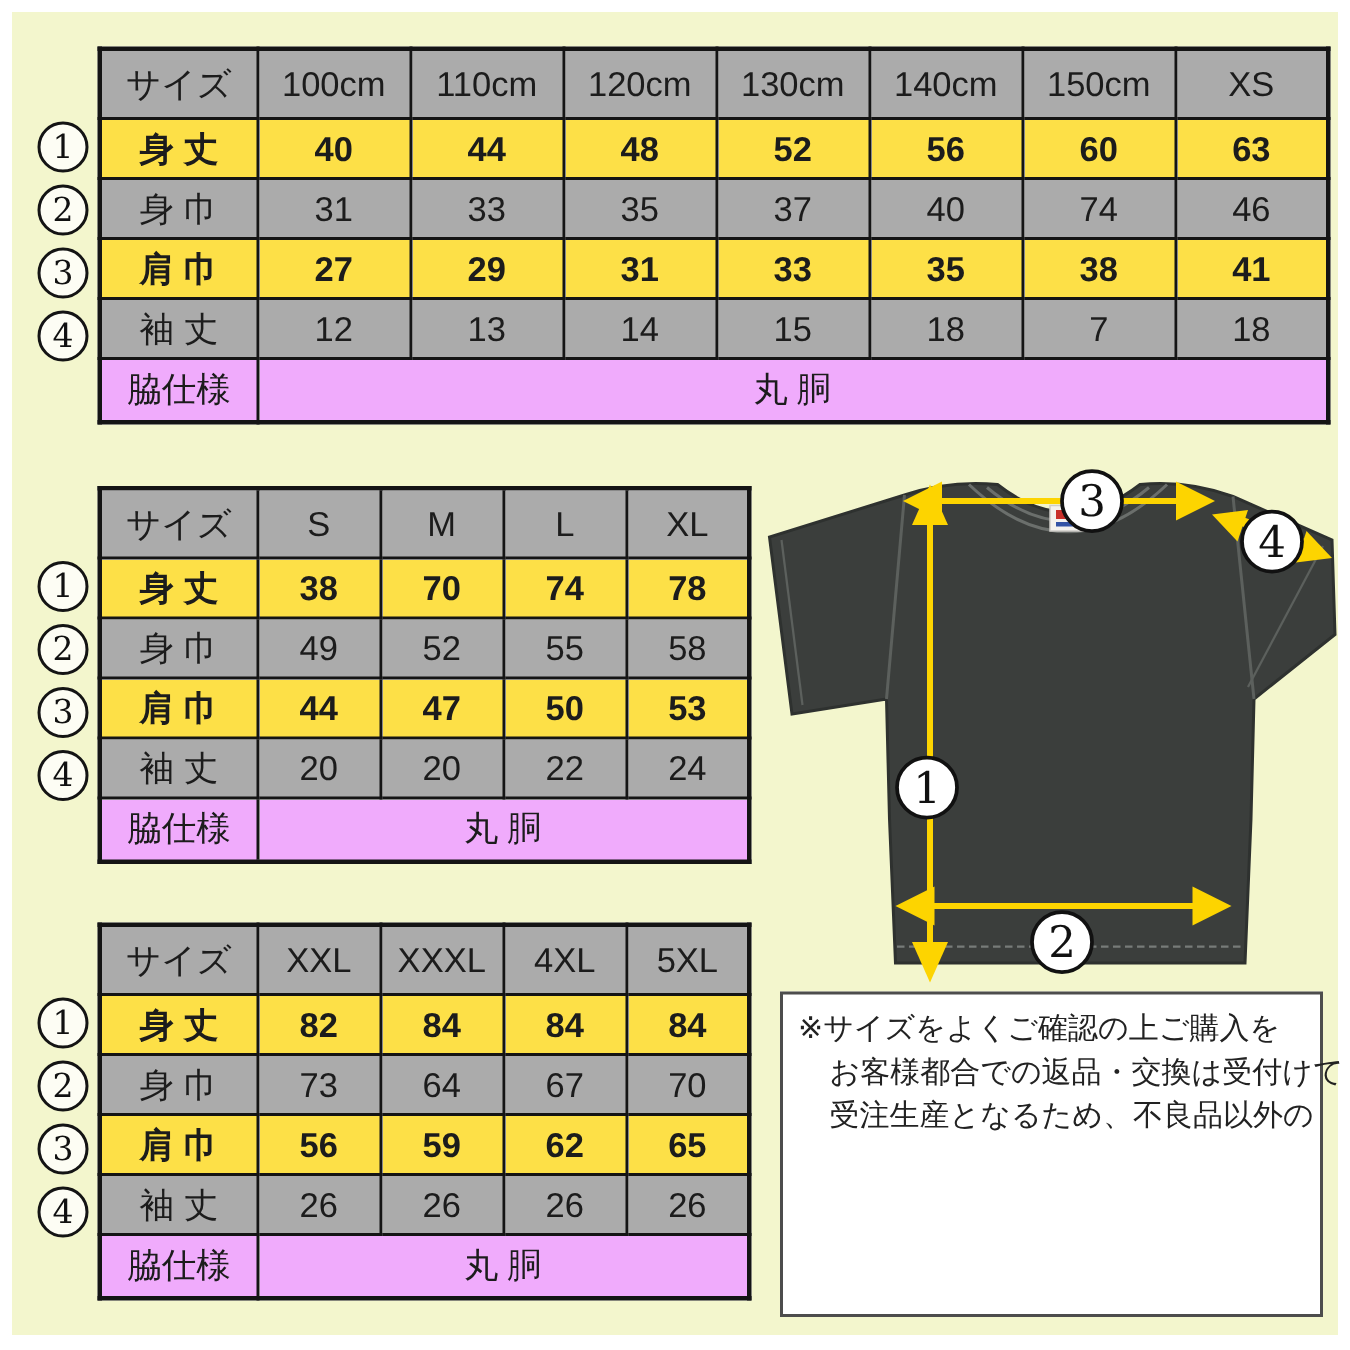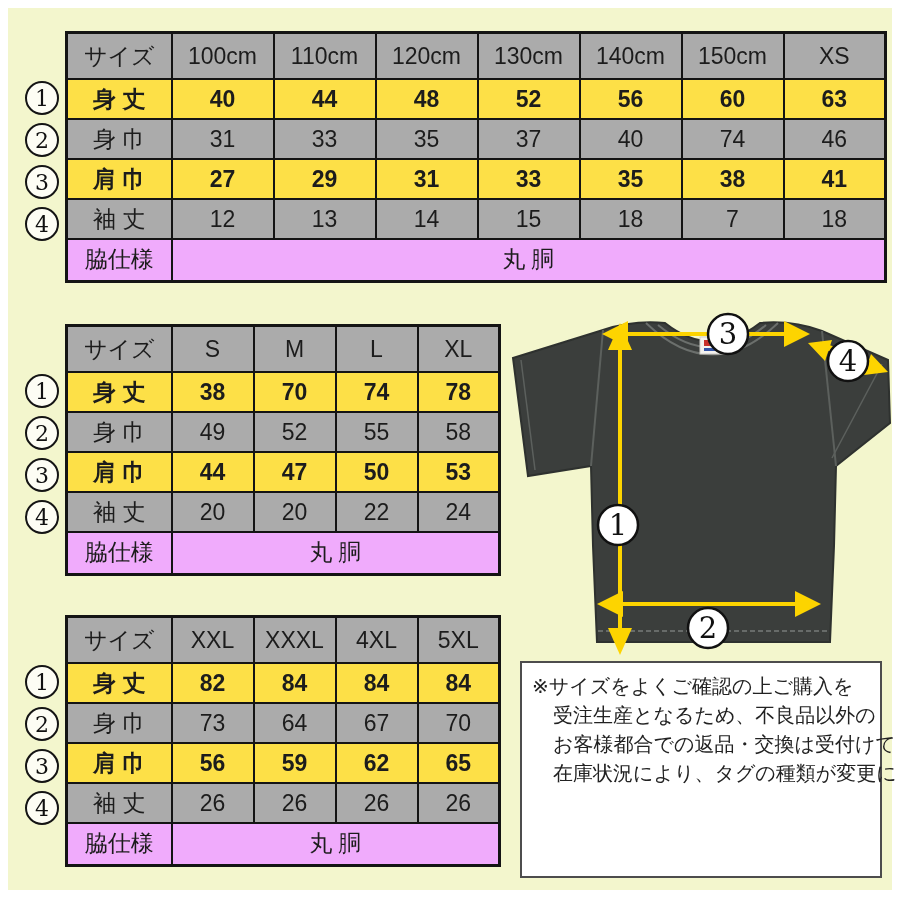--- a/index.html
+++ b/index.html
@@ -316,17 +316,16 @@
       <text x="113" y="229" text-anchor="middle" font-family="DejaVu Serif, Liberation Serif, serif" font-size="29" fill="#111">1</text>
     </g>
     <g>
       <circle cx="203" cy="322" r="20" fill="#ffffff" stroke="#111" stroke-width="2.5"></circle>
       <text x="203" y="332" text-anchor="middle" font-family="DejaVu Serif, Liberation Serif, serif" font-size="29" fill="#111">2</text>
     </g>
   </svg>
 
   <div class="note">
     <div class="ln">※サイズをよくご確認の上ご購入を</div>
+    <div class="ln ind">お客様都合での返品・交換は受付けて</div>
     <div class="ln ind">受注生産となるため、不良品以外の</div>
-    <div class="ln ind">お客様都合での返品・交換は受付けて</div>
-    <div class="ln ind">在庫状況により、タグの種類が変更に</div>
   </div>
 </div>
 
 </body></html>

